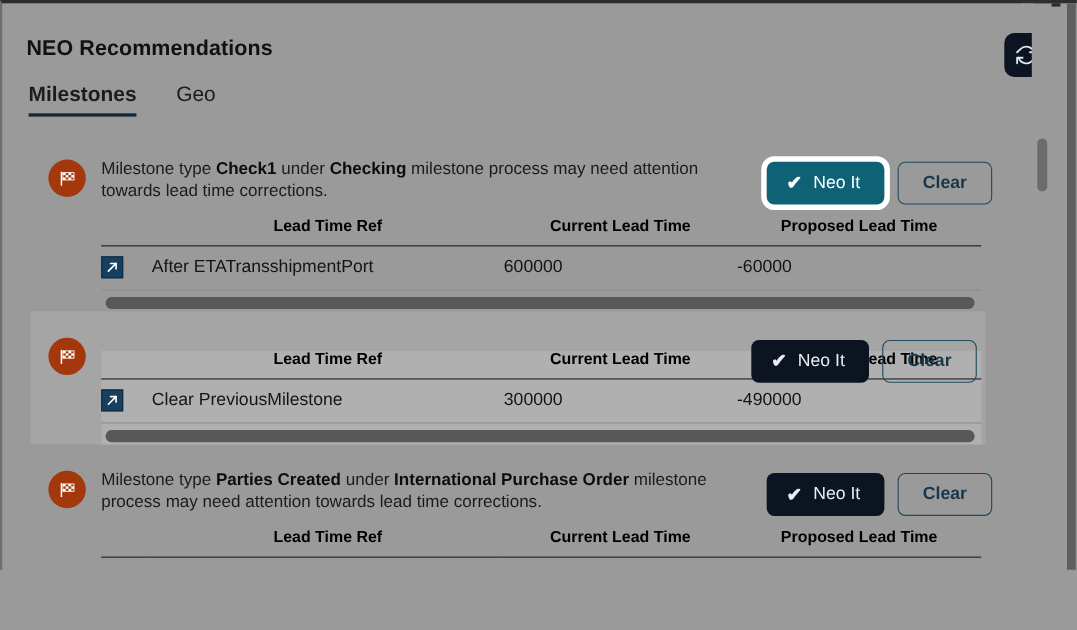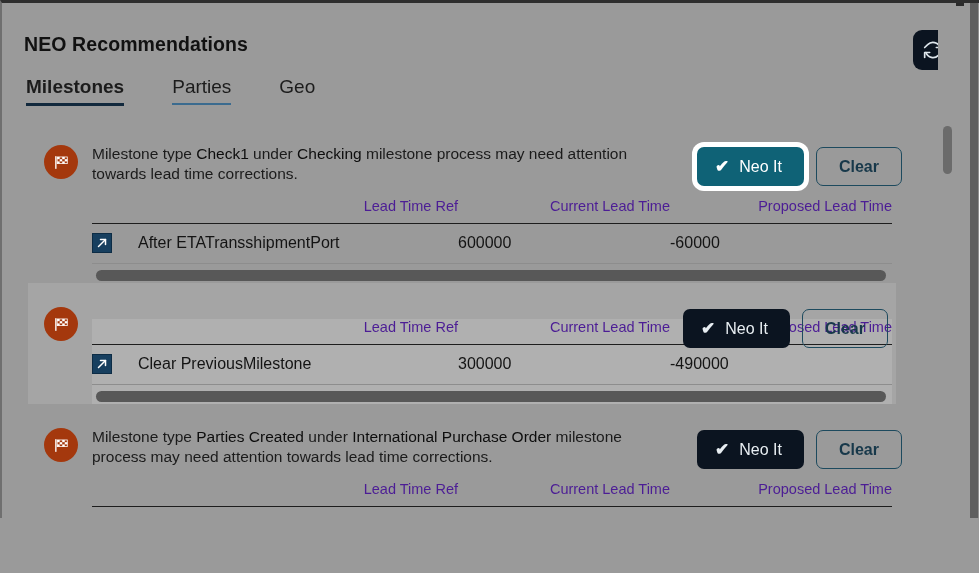--- a/index.html
+++ b/index.html
@@ -82,21 +82,21 @@
   }
   #refresh-button svg { display:block; }
 
   
   #tabs {
     position: absolute;
     top: 72px;
     left: 22px;
     display: flex;
     align-items: flex-end;
-    gap: 16px;
+    gap: 4px;
   }
   .tab {
     font-size: 19px;
     color: #1c1c1c;
     padding: 0 16px 10px 16px;
     cursor: pointer;
     position: relative;
     line-height: 23px;
     background: transparent;
     border: none;
@@ -172,21 +172,21 @@
   }
   .rec-card.highlight .card-body { padding-left: 14px; }
 
   .card-desc {
     font-size: 15.5px;
     line-height: 20px;
     color: #1b1b1b;
     max-width: 560px;
     padding-top: 1px;
   }
-  .card-desc b { font-weight: normal; color: #0d0d0d; }
+  .card-desc b { font-weight: bold; color: #0d0d0d; }
 
   
   .card-actions {
     position: absolute;
     right: 34px;
     top: 16px;
     display: flex;
     align-items: center;
     gap: 12px;
     z-index: 3;
@@ -238,24 +238,24 @@
     position: relative;
   }
   .rec-card.highlight .table-wrap { background: #b0b0b0; width: 800px; }
 
   table.lt-table {
     width: 800px;
     border-collapse: collapse;
     table-layout: fixed;
   }
   table.lt-table th {
-    text-align: right;
+    text-align: center;
     font-size: 14.5px;
-    font-weight: normal;
-    color: #4c1d95;
+    font-weight: bold;
+    color: #000000;
     padding: 0 0 9px 0;
     border-bottom: 1.5px solid #1d1d1d;
   }
   table.lt-table td {
     font-size: 16px;
     color: #141414;
     padding: 9px 0 10px 0;
     border-bottom: 1px solid #8d8d8d;
     vertical-align: middle;
   }
@@ -352,21 +352,20 @@
         <polyline points="22 3 22 9 16 9"></polyline>
         <polyline points="2 21 2 15 8 15"></polyline>
         <path d="M20.5 9A9 9 0 0 0 5.6 5.6L2 9"></path>
         <path d="M3.5 15a9 9 0 0 0 14.9 3.4L22 15"></path>
       </svg>
     </span>
   </button>
 
   <div id="tabs">
       <button class="tab active">Milestones</button>
-      <button class="tab hovered">Parties</button>
       <button class="tab">Geo</button>
     </div>
 
   <div id="card-list">
       <div class="rec-card">
         <div class="card-inner">
           <div class="flag-icon-wrap">
             <svg width="19" height="19" viewBox="0 0 24 24" aria-hidden="true">
               <rect x="4" y="4" width="1.7" height="16" fill="#ffffff"></rect>
               <g fill="#ffffff">

